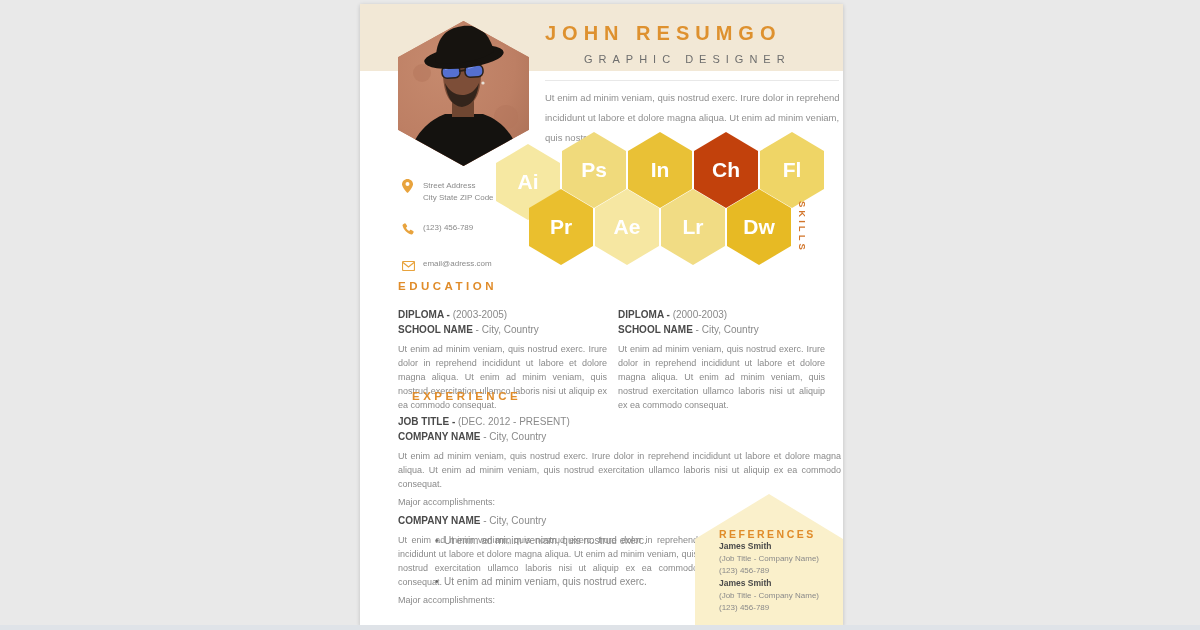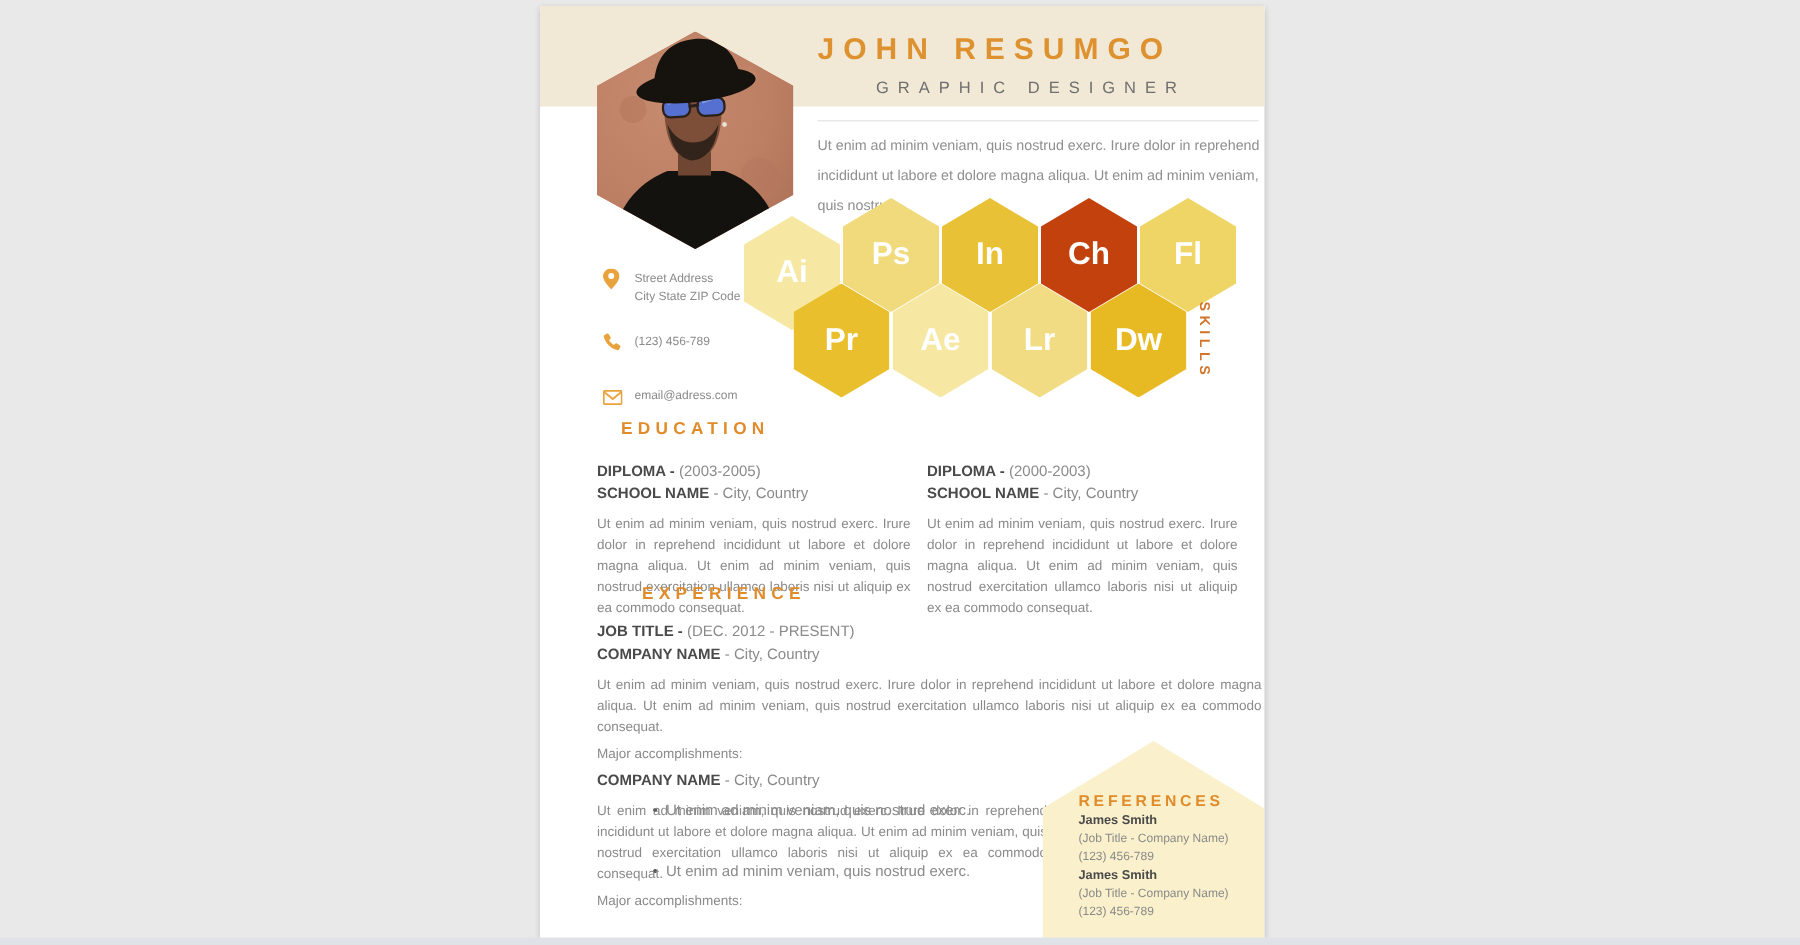--- a/index.html
+++ b/index.html
@@ -64,21 +64,21 @@
   }
   .skills-vert {
     position:absolute; left:437px; top:197px;
     writing-mode:vertical-rl;
     font-size:9.5px; font-weight:bold; letter-spacing:3px;
     color:#d2752b;
   }
   
   .section-heading {
     font-size:11.5px; font-weight:bold; letter-spacing:3.5px;
-    color:#e08c2a; white-space:nowrap;margin-left:16px;
+    color:#e08c2a; white-space:nowrap;
   }
   .edu-heading { position:absolute; left:38px; top:276px; }
   .exp-heading { position:absolute; left:38px; top:386px;padding-left:14px; }
   
   .entry-line { font-size:10px; line-height:1.5; white-space:nowrap; }
   .entry-line .lbl { font-weight:bold; color:#4a4a4a; }
   .entry-line .val { color:#8a8a8a; }
   .body-text {
     font-size:9px; line-height:1.55; color:#8a8a8a;
     text-align:justify; margin-top:6px;

